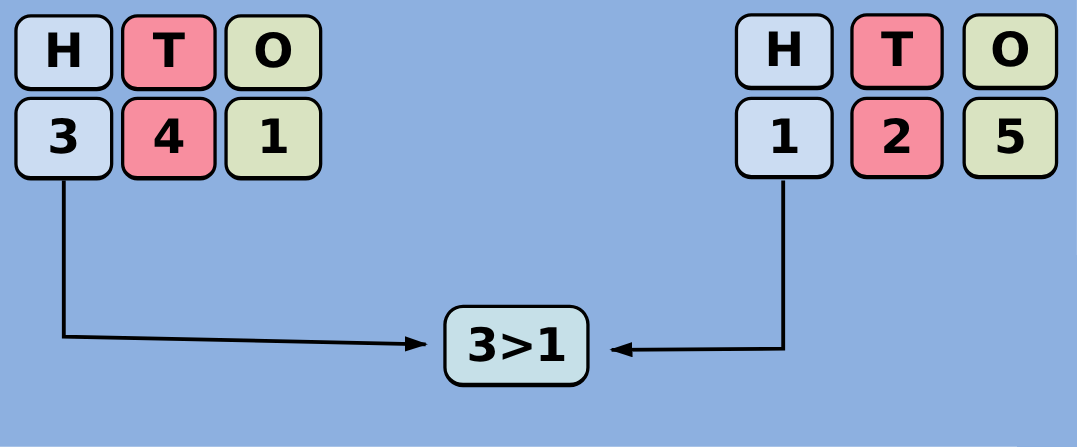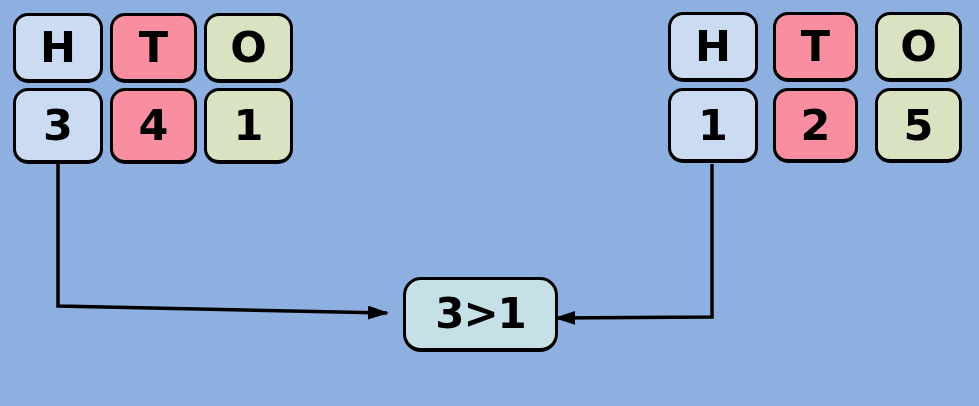--- a/index.html
+++ b/index.html
@@ -41,21 +41,21 @@
   
   .b-rh { left: 668px; top: 12px; width: 90px; height: 70px; }
   .b-rt { left: 773px; top: 12px; width: 85px; height: 70px; }
   .b-ro { left: 875px; top: 12px; width: 87px; height: 70px; }
   .b-r0 { left: 668px; top: 88px; width: 90px; height: 75px; }
   .b-r1 { left: 773px; top: 88px; width: 85px; height: 75px; }
   .b-r2 { left: 875px; top: 88px; width: 87px; height: 75px; }
 
   
   .b-cmp {
-    left: 403px; top: 277px; width: 155px; height: 75px;
+    left: 403px; top: 277px; width: 133px; height: 75px;
     border-radius: 18px;
     font-size: 42px;
     letter-spacing: -1px;
   }
 
   .arrow-layer {
     position: absolute;
     left: 0; top: 0;
     width: 979px; height: 406px;
     pointer-events: none;

